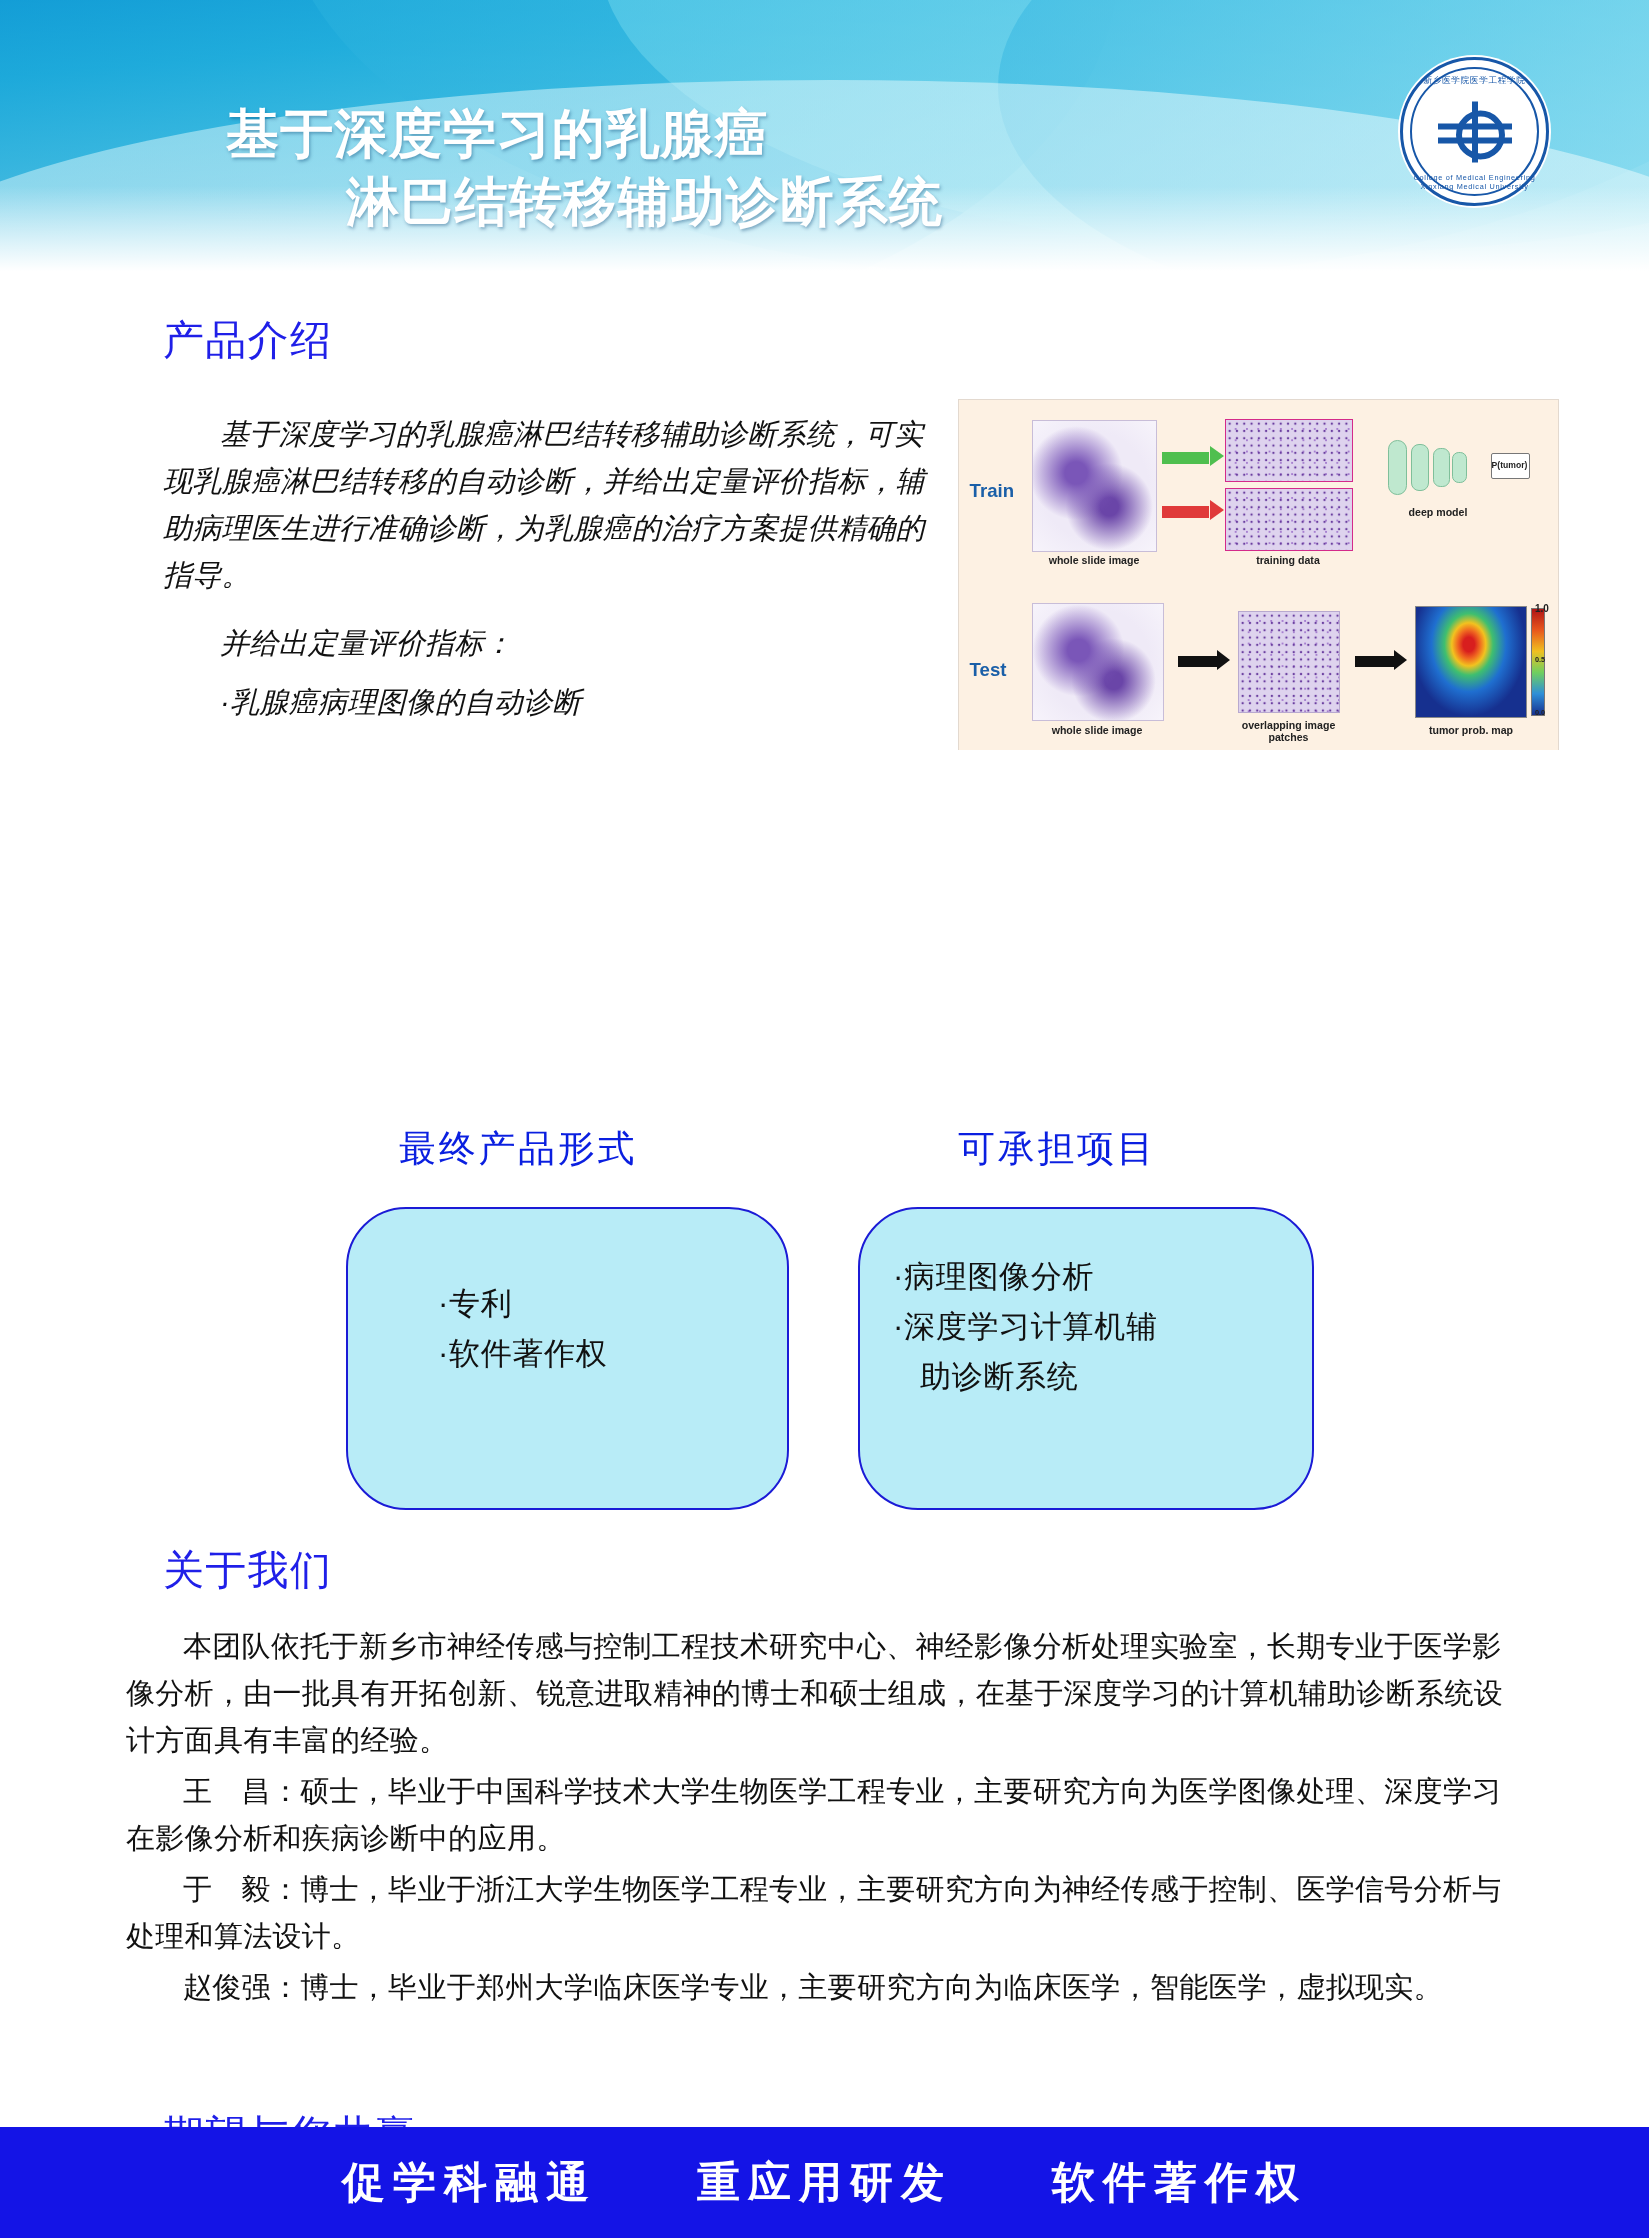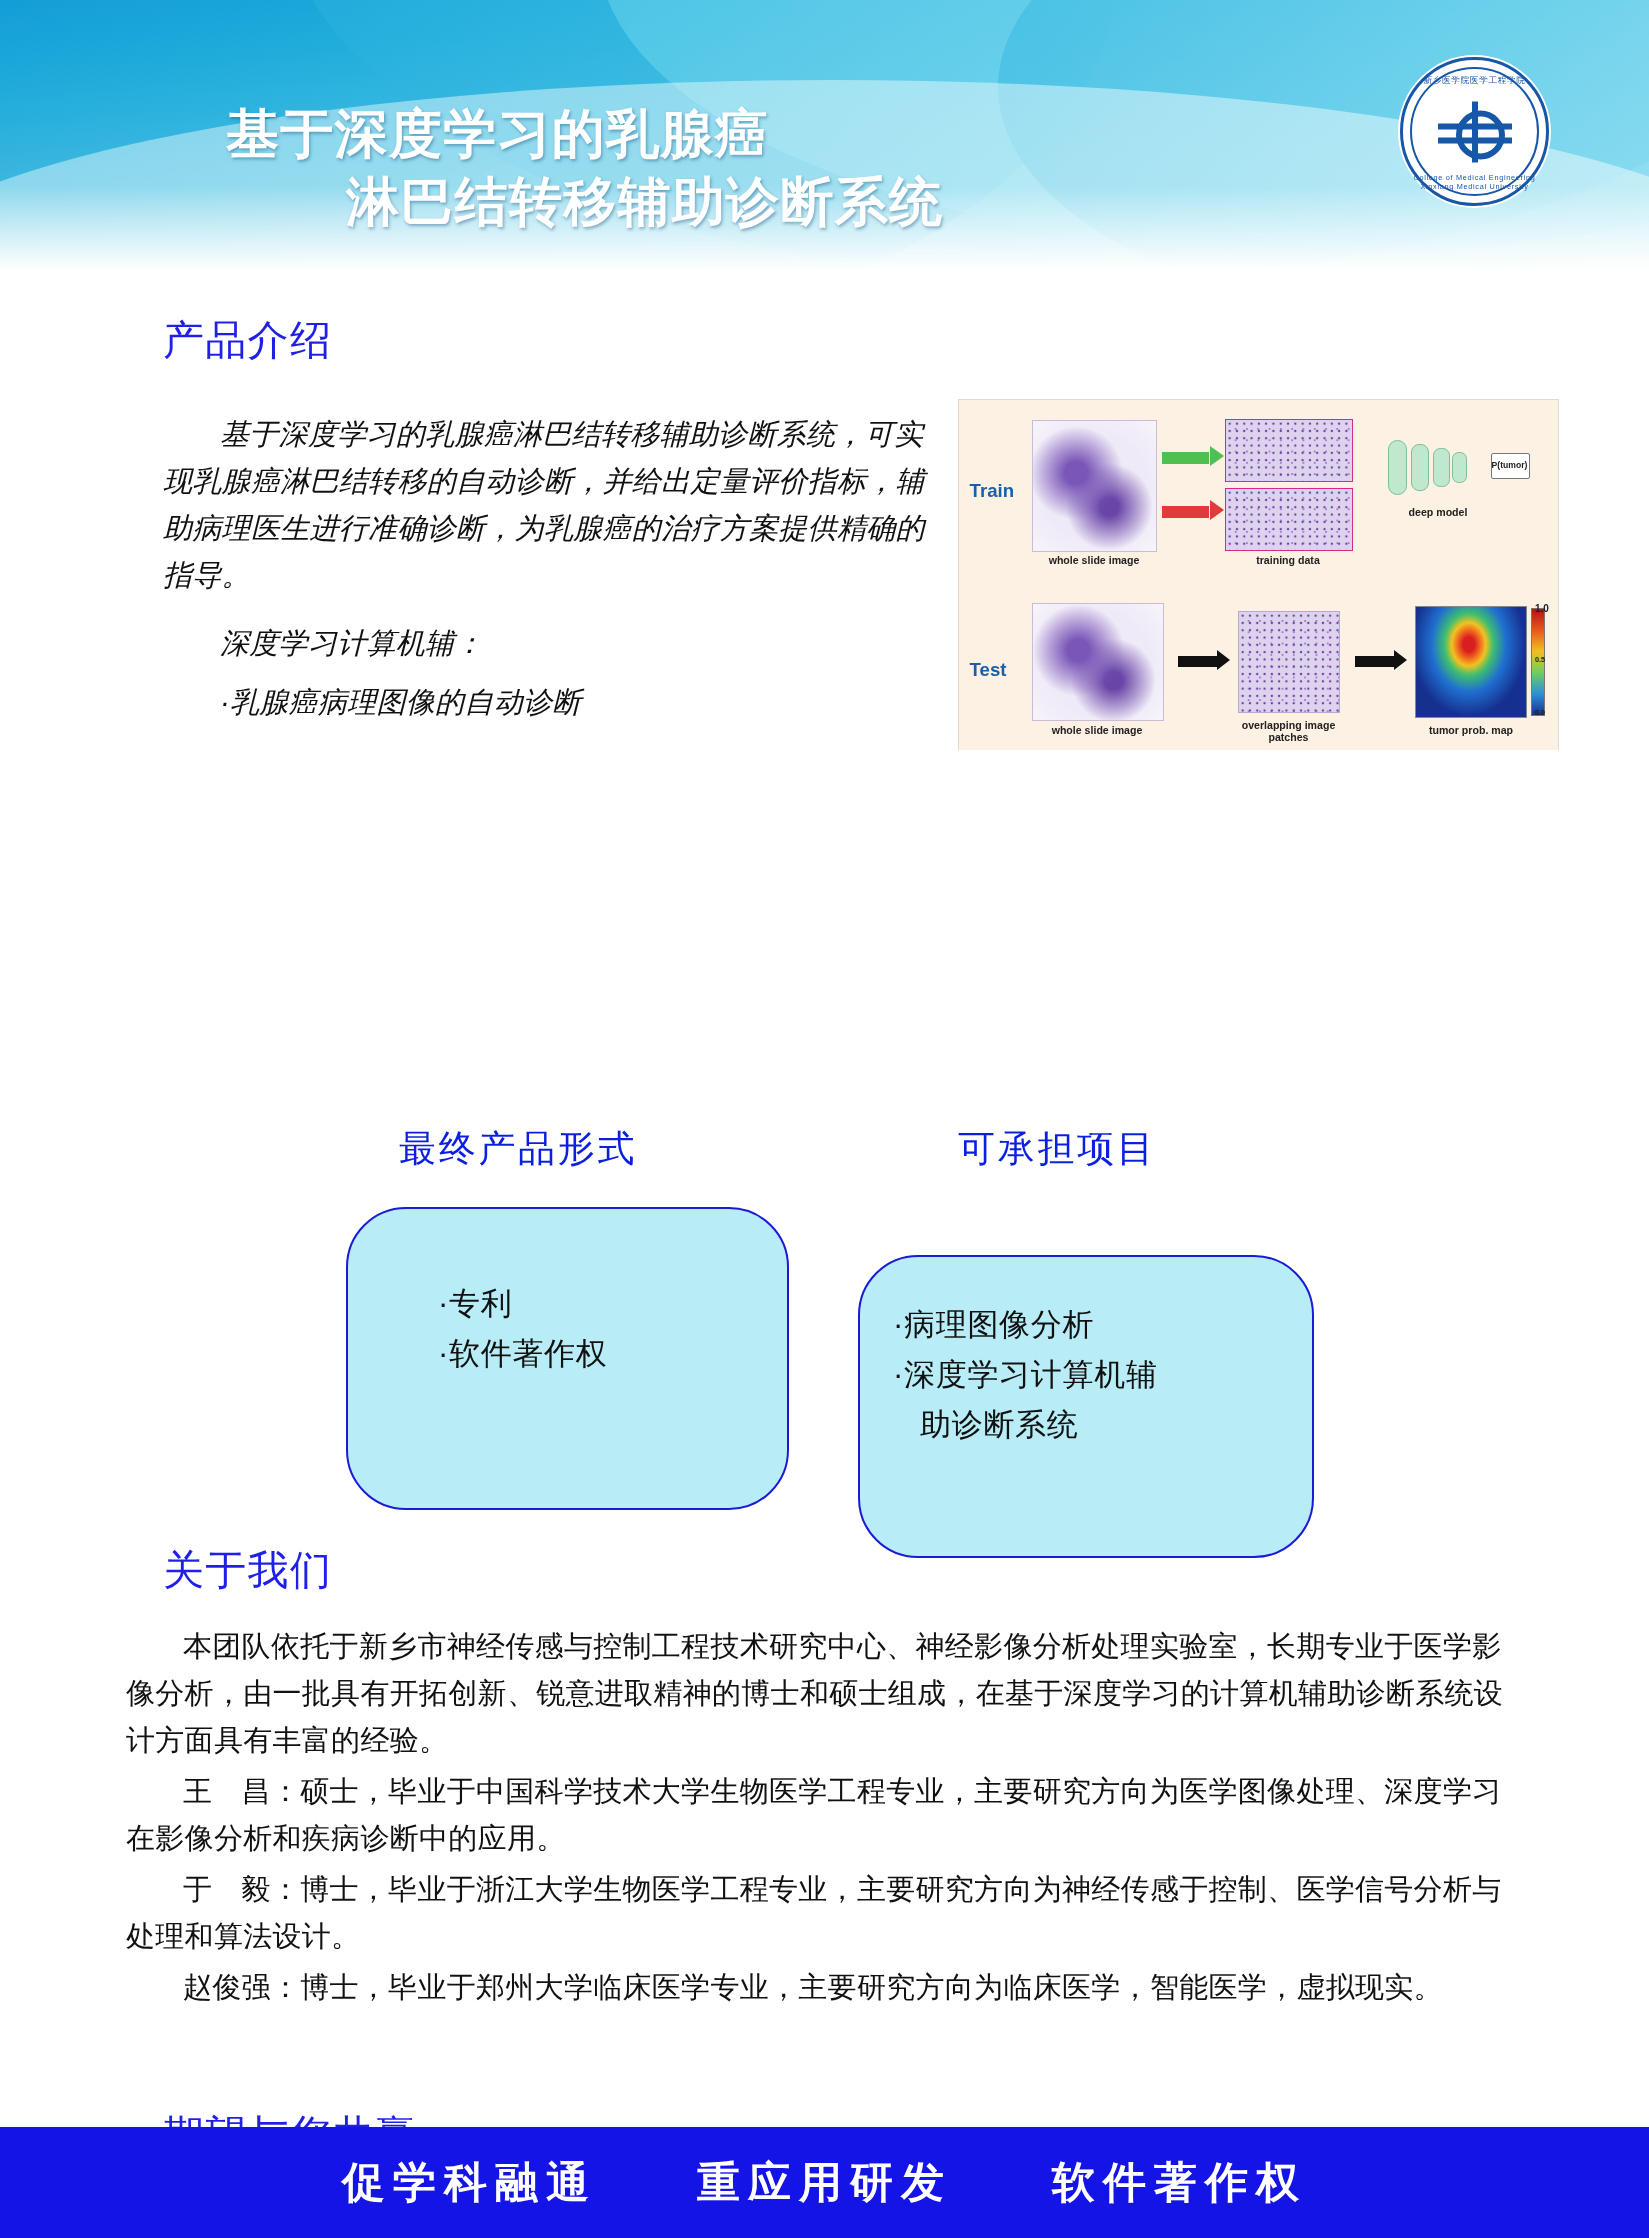--- a/index.html
+++ b/index.html
@@ -233,21 +233,21 @@
     font-weight: normal;
     letter-spacing: 2.7px;
   }
   .round-box {
     position: absolute;
     background: #b8ecf7;
     border: 2.7px solid #1b1bd6;
     border-radius: 60px;
   }
   #box-left { left: 346px; top: 921px; width: 439px; height: 299px; }
-  #box-right { left: 858px; top: 921px; width: 452px; height: 299px; margin-top: 48px; }
+  #box-right { left: 858px; top: 921px; width: 452px; height: 299px; }
   .box-text {
     position: absolute;
     color: #111;
     font-size: 31px;
     line-height: 1.62;
     letter-spacing: 0.7px;
   }
   #box-left .box-text { left: 90px; top: 70px; }
   #box-right .box-text { left: 33px; top: 43px; }
   .box-text div { white-space: nowrap; }
@@ -318,21 +318,21 @@
     <div>Xinxiang Medical University</div>
   </div>
 </div>
 
 <div class="content">
 
   <div class="section-head" id="intro-head">产品介绍</div>
 
   <div id="intro-para-wrap">
     <div class="body-text indent">基于深度学习的乳腺癌淋巴结转移辅助诊断系统，可实现乳腺癌淋巴结转移的自动诊断，并给出定量评价指标，辅助病理医生进行准确诊断，为乳腺癌的治疗方案提供精确的指导。</div>
-    <div class="body-text indent" id="intro-p2">深度学习计算机辅：</div>
+    <div class="body-text indent" id="intro-p2">并给出定量评价指标：</div>
     <div class="body-text bullet-line">·乳腺癌病理图像的自动诊断</div>
   </div>
 
   <div class="figure">
     <div class="fig-top"></div>
     <div class="fig-bot"></div>
 
     <div class="fig-label" style="left:10.6px; top:80px;">Train</div>
 
     <div class="fig-box ws-img" style="left:73px; top:20px; width:123px; height:130px;"></div>

